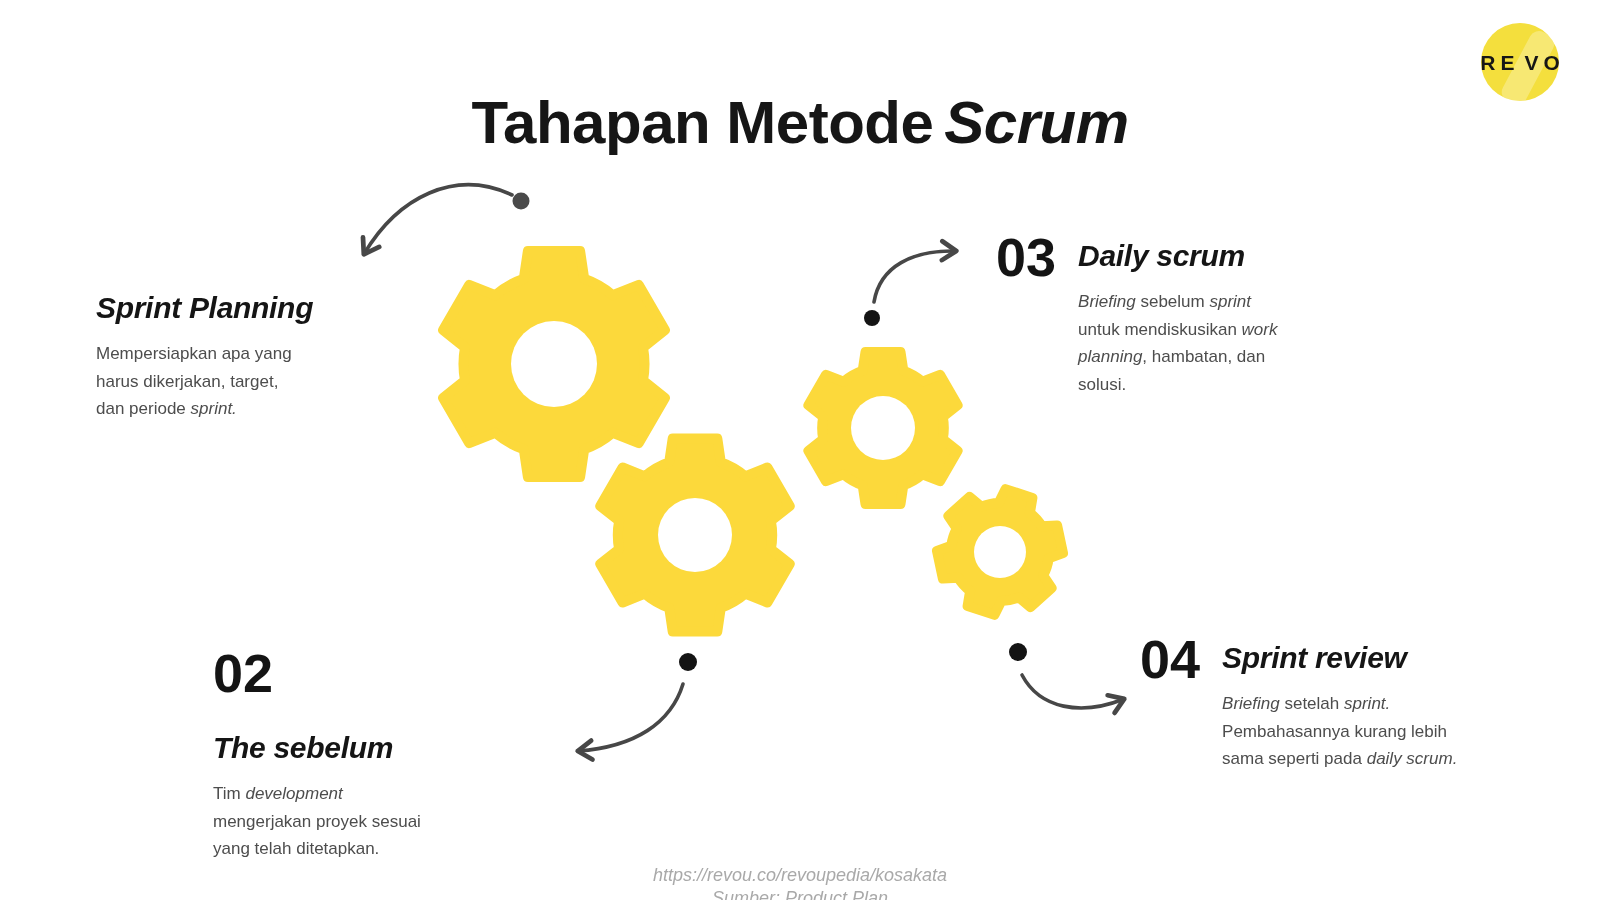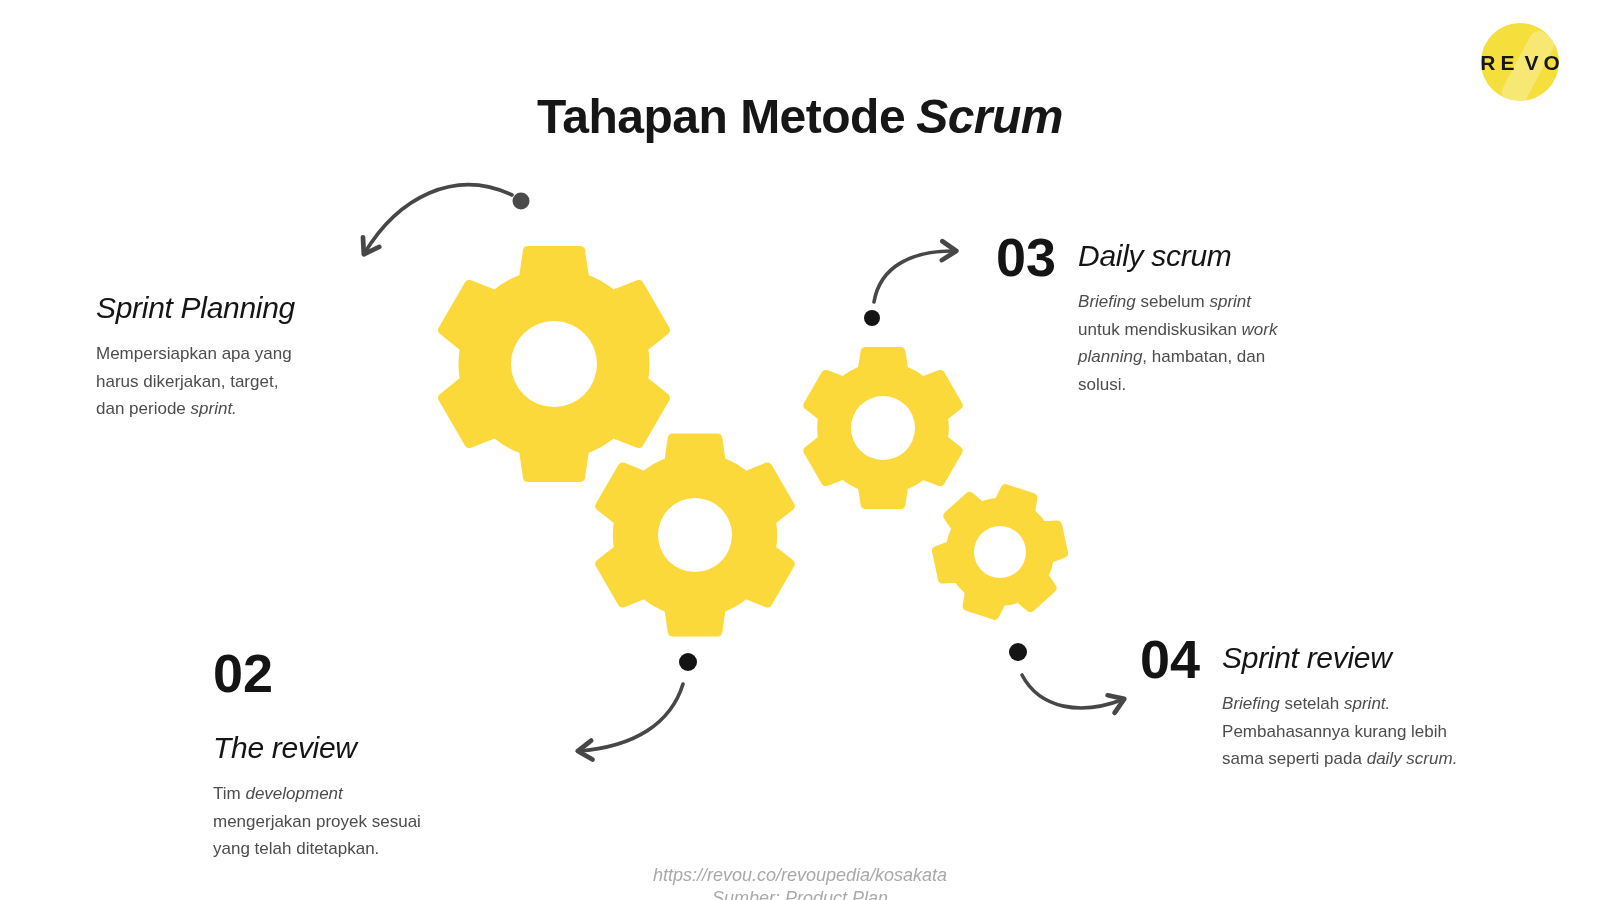--- a/index.html
+++ b/index.html
@@ -1,35 +1,35 @@
 <!DOCTYPE html>
 <html style="--bg: #ffffff; --gear: #FCD93B; --logo-yellow: #F4DF3D; --title: #161616; --number: #141414; --heading: #151515; --body: #4d4d4d; --footer: #a9a9a9; --arrow: #474747; --dot-dark: #141414; --dot-gray: #4a4a4a;"><head>
 <meta charset="utf-8">
 <style>
   html,body{margin:0;padding:0;}
   body{width:1600px;height:900px;background:var(--bg,#fff);font-family:"Liberation Sans",sans-serif;}
   .stage{position:relative;width:1600px;height:900px;overflow:hidden;background:var(--bg,#fff);}
   .deco{position:absolute;left:0;top:0;width:1600px;height:900px;z-index:0;}
 
   .title{position:absolute;left:0;top:93px;width:1600px;text-align:center;z-index:2;
-         font-size:48px;font-weight:800;letter-spacing:-0.5px;color:var(--title);line-height:1;}
+         font-size:60px;font-weight:800;letter-spacing:-0.5px;color:var(--title);line-height:1;}
   .title .em{font-style:italic;margin-left:11px;}
 
   .logo{position:absolute;left:1481px;top:23px;width:78px;height:78px;border-radius:50%;
         background:var(--logo-yellow);z-index:2;display:flex;flex-direction:row;
         align-items:center;justify-content:center;overflow:hidden;}
   .logo::before{content:"";position:absolute;left:34px;top:6px;width:26px;height:78px;
         background:rgba(255,255,255,0.28);transform:rotate(28deg);border-radius:10px;}
   .logo .row{position:relative;font-weight:800;font-size:21px;line-height:21px;
         letter-spacing:5px;text-indent:5px;color:#161616;}
 
   .step{position:absolute;display:flex;gap:22px;z-index:2;}
   .num{font-size:54px;line-height:1;font-weight:800;color:var(--number);letter-spacing:0px;}
   .texts{padding-top:9px;}
-  .heading{font-size:30px;line-height:33px;font-weight:400;font-style:italic;
+  .heading{font-size:30px;line-height:33px;font-weight:700;font-style:italic;
            color:var(--heading);letter-spacing:-0.3px;}
   .body{margin-top:16px;font-size:17px;line-height:27.5px;color:var(--body);}
   .body .it{font-style:italic;}
   .step1{left:96px;top:282px;}
   .step2{left:213px;top:646px;flex-direction:column;}
   .step3{left:996px;top:230px;}
   .step4{left:1140px;top:632px;}
 
   .footer{position:absolute;left:0;top:864px;width:1600px;text-align:center;z-index:2;
           font-style:italic;font-size:18px;line-height:23px;color:var(--footer);}
@@ -93,21 +93,21 @@
           <div><span>Mempersiapkan apa yang</span></div>
           <div><span>harus dikerjakan, target,</span></div>
           <div><span>dan periode </span><span class="it">sprint.</span></div>
         </div>
     </div>
   </div>
 
   <div class="step step2">
     <div class="num">02</div>
     <div class="texts">
-      <div class="heading">The review</div>
+      <div class="heading">The sebelum</div>
       <div class="body">
           <div><span>Tim </span><span class="it">development</span></div>
           <div><span>mengerjakan proyek sesuai</span></div>
           <div><span>yang telah ditetapkan.</span></div>
         </div>
     </div>
   </div>
 
   <div class="step step3">
     <div class="num">03</div>

